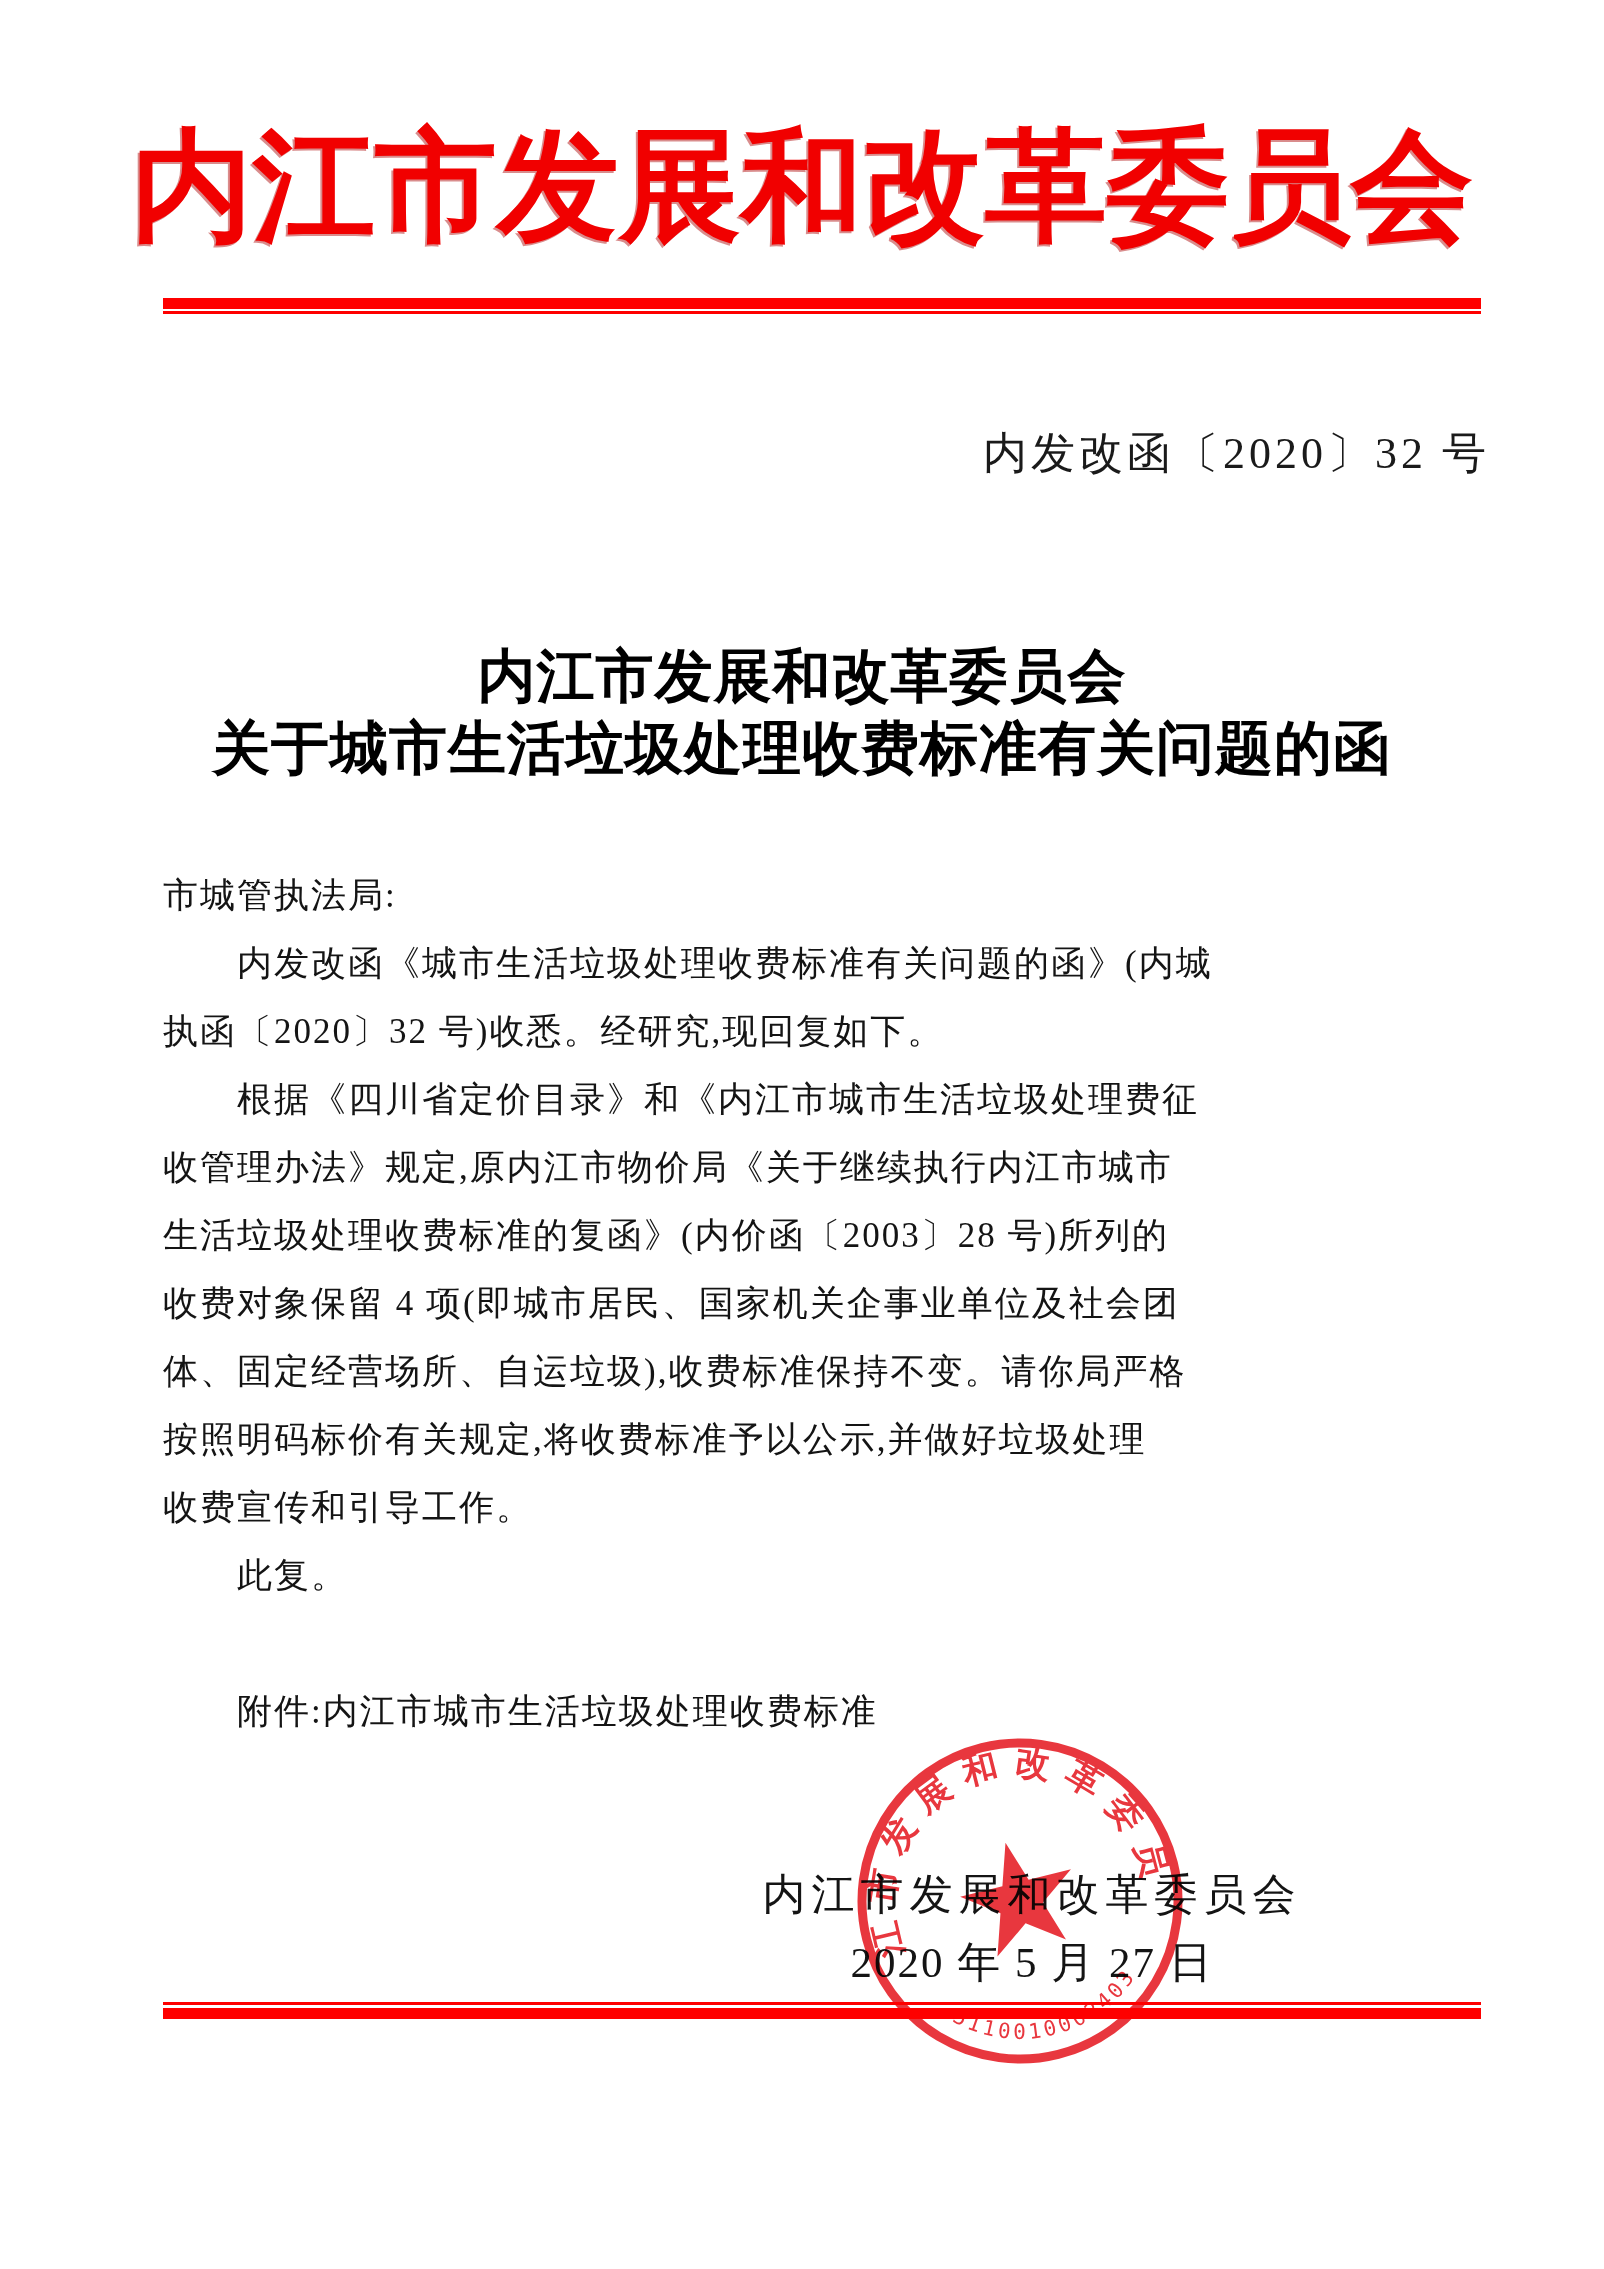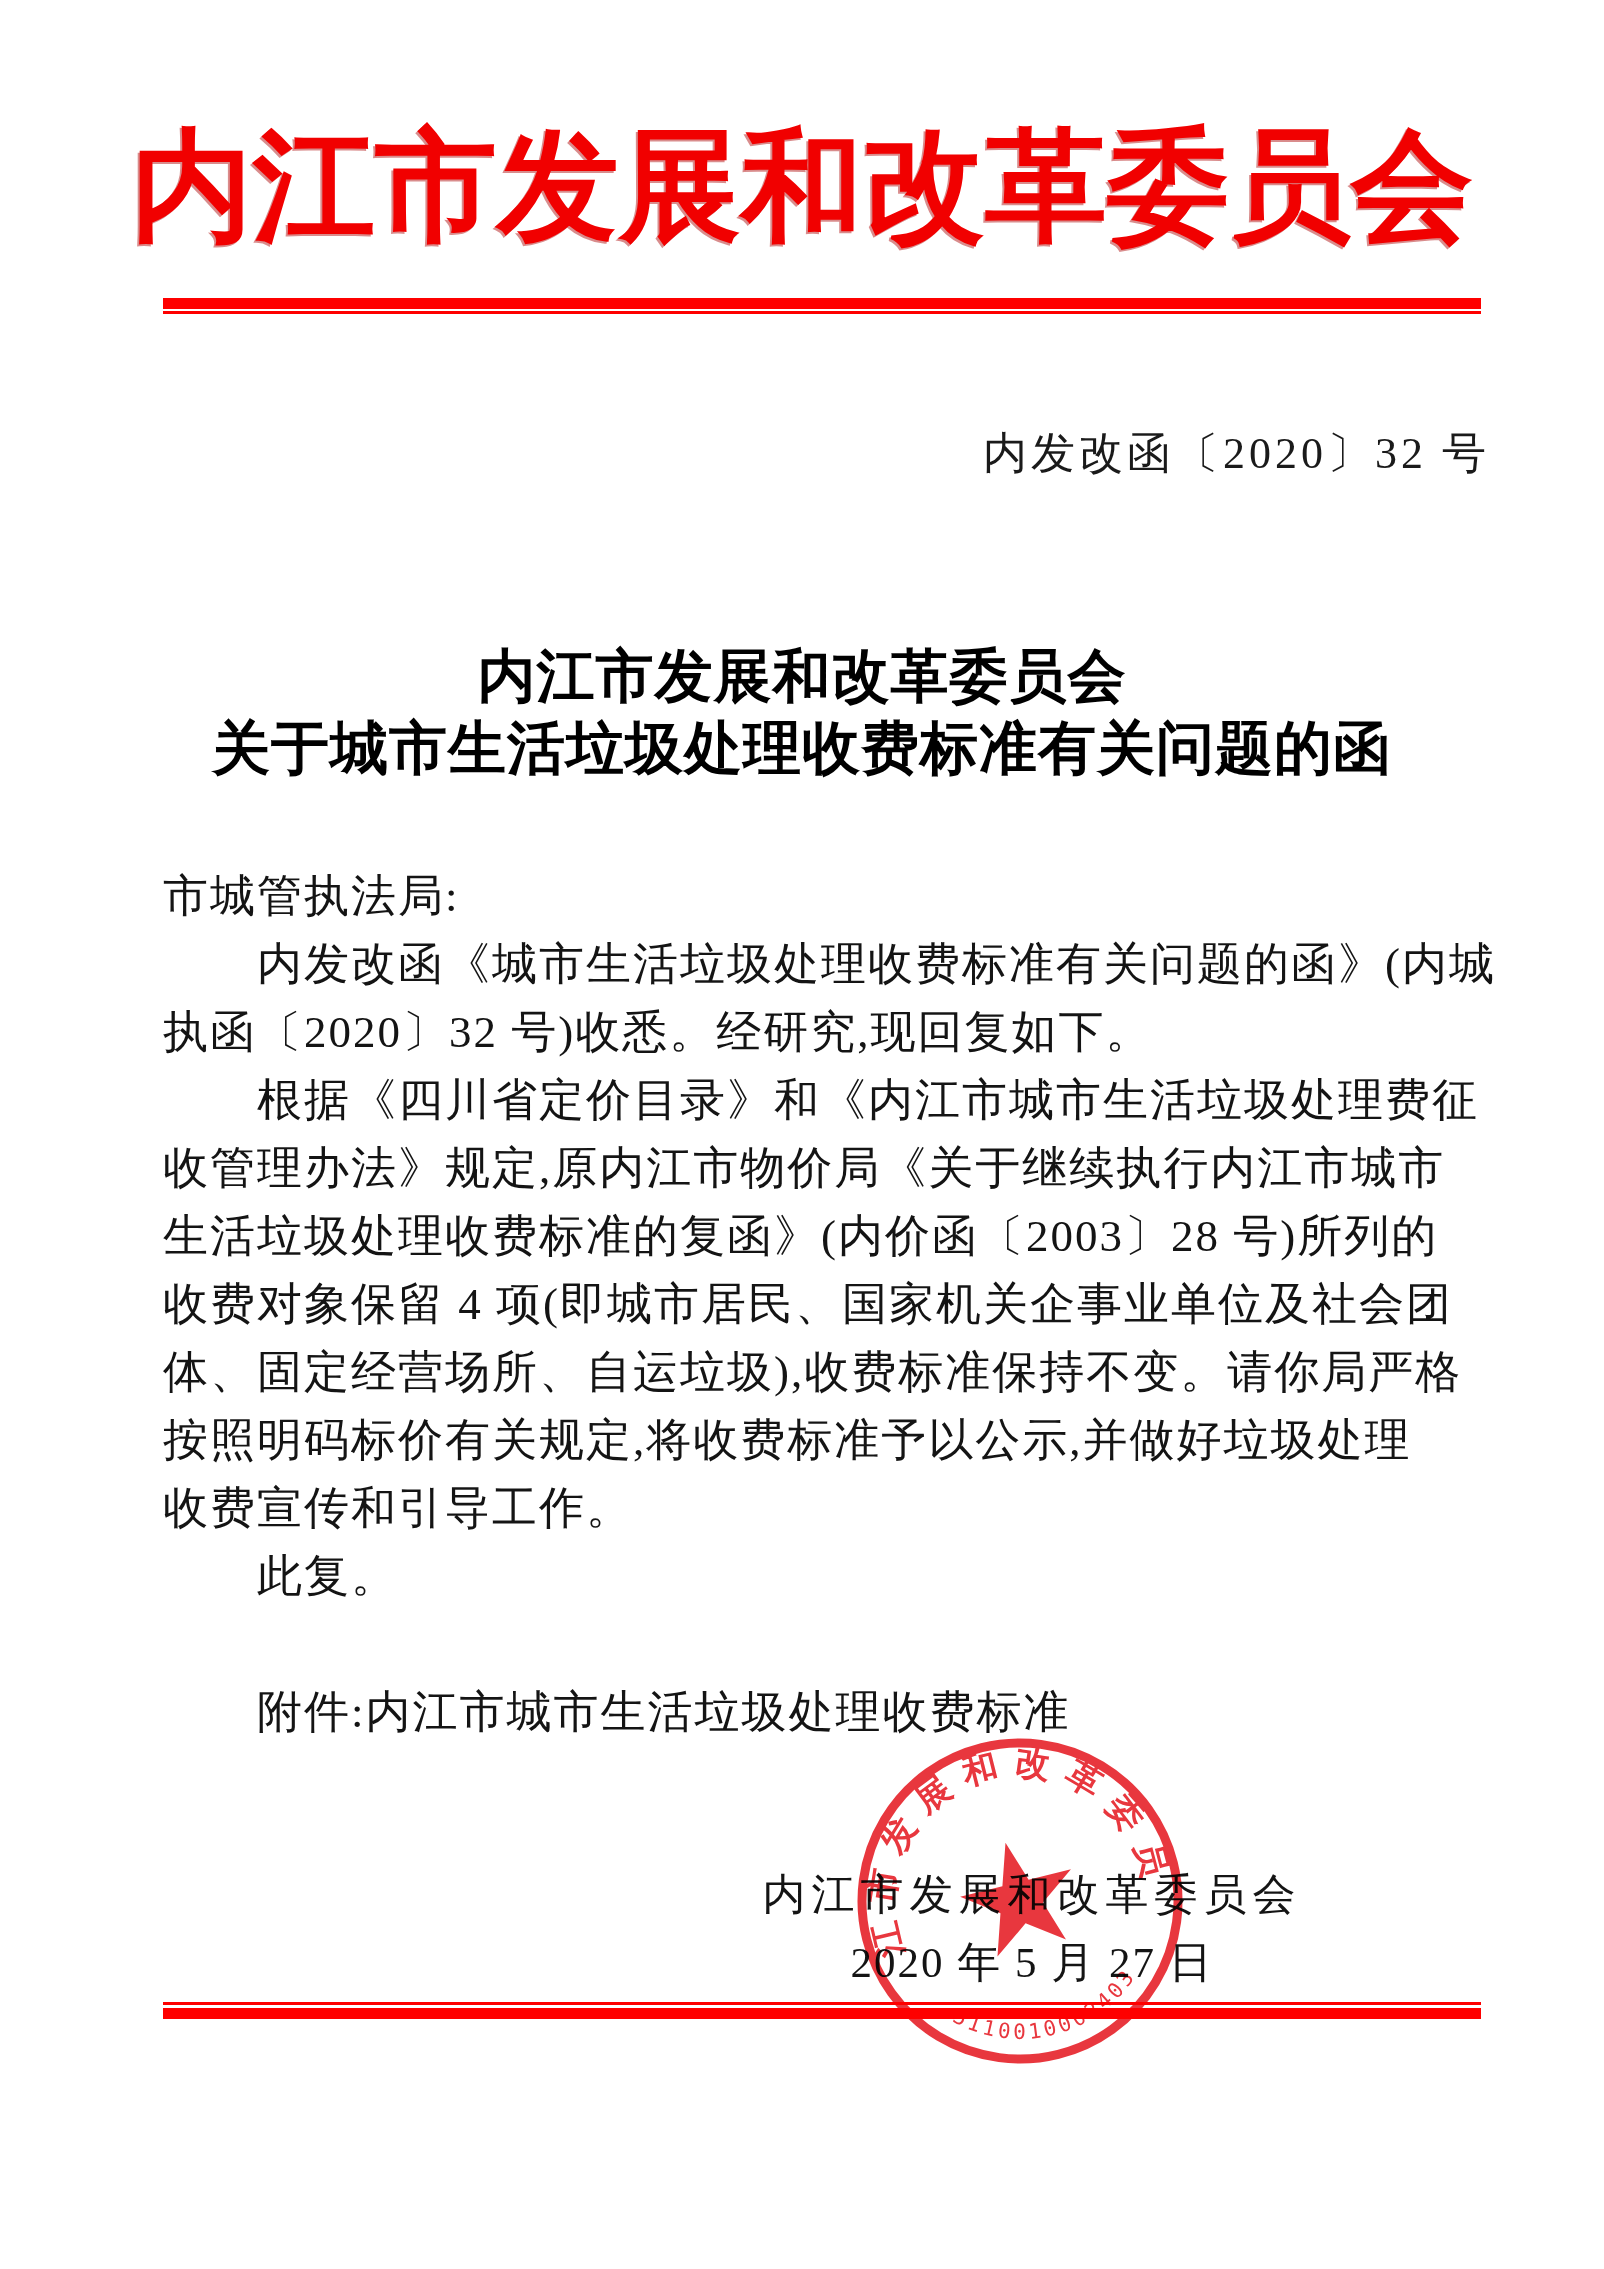--- a/index.html
+++ b/index.html
@@ -25,21 +25,21 @@
     position:absolute;top:424px;left:983px;
     font-size:44px;letter-spacing:4px;white-space:nowrap;color:#1a1a1a;
   }
   .doc-title{
     position:absolute;top:641px;left:0;width:1604px;text-align:center;
     font-size:58px;font-weight:bold;line-height:72px;letter-spacing:1px;
     color:#000;white-space:nowrap;
   }
   .body-text{
     position:absolute;top:862px;left:163px;width:1290px;
-    font-size:45px;line-height:68px;letter-spacing:2px;color:#141414;
+    font-size:35px;line-height:68px;letter-spacing:2px;color:#141414;
   }
   .body-text .line{white-space:pre;}
   .attachment{margin-top:68px;}
   .sign-org{
     position:absolute;top:1866px;left:730px;width:604px;text-align:center;
     font-size:43px;letter-spacing:6px;white-space:nowrap;color:#141414;
   }
   .sign-date{
     position:absolute;top:1934px;left:730px;width:604px;text-align:center;
     font-size:43px;letter-spacing:2px;white-space:nowrap;color:#141414;

